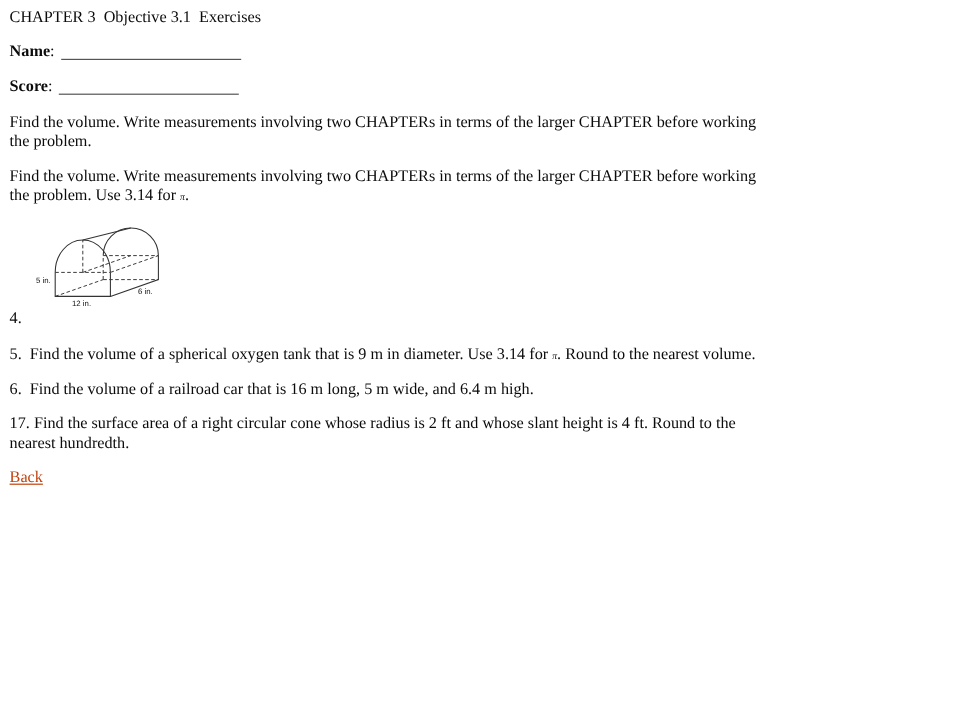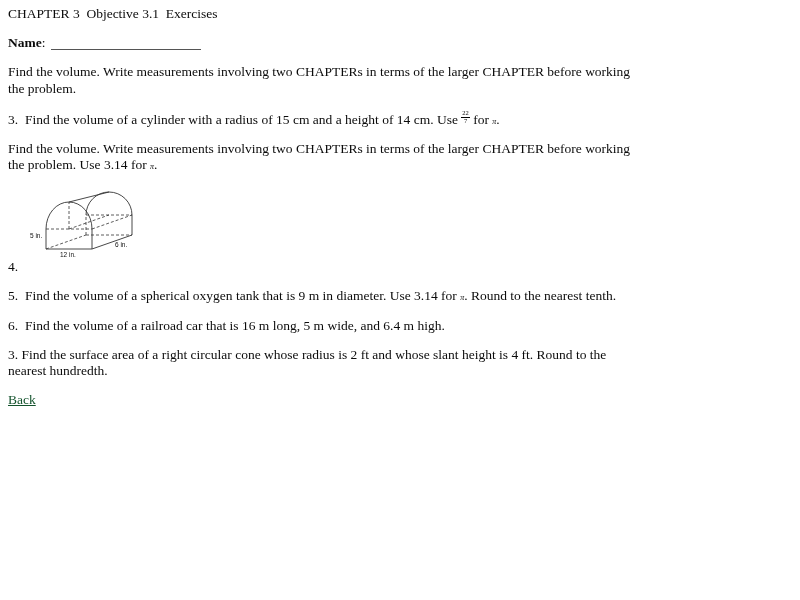--- a/index.html
+++ b/index.html
@@ -23,41 +23,41 @@
     vertical-align:1px;
   }
   .frac .num{display:block;border-bottom:1px solid #000;padding:0 1px;}
   .frac .den{display:block;}
   sup.exp{font-size:9px;}
   .figure-wrap{margin:16px 0 0 0;}
   .figure{margin-left:22px;}
   .prob-number{margin:0 0 13px 0;}
   .figure svg{display:block;}
   .back{
-    color:#14532d;text-decoration:underline;cursor:pointer;
+    color:#c2410c;text-decoration:underline;cursor:pointer;
   }
   .solid{fill:none;stroke:#333;stroke-width:0.9;}
   .dash{fill:none;stroke:#333;stroke-width:0.8;stroke-dasharray:3 2;}
   .figlabel{font-size:6.5px;fill:#111;font-family:"Liberation Sans","DejaVu Sans",sans-serif;}
 </style>
 </head>
 <body>
 
 <div class="page">
 
   <p class="title">CHAPTER 3  Objective 3.1  Exercises</p>
 
   <p class="blank-row"><span class="lbl">Name</span><span>:</span><span class="blank-line"></span></p>
 
+  <p class="blank-row"><span class="lbl">Score</span><span>:</span><span class="blank-line"></span></p>
 
   <p>Find the volume. Write measurements involving two CHAPTERs in terms of the larger CHAPTER before working the problem.</p>
 
 
 
-  <p><span>3.  Find the volume of a cylinder with a radius of 15 cm and a height of 14 cm. Use </span><span class="frac"><span class="num">22</span><span class="den">7</span></span><span> for </span><span class="pi">π</span><span>.</span></p>
 
   <p><span>Find the volume. Write measurements involving two CHAPTERs in terms of the larger CHAPTER before working the problem. Use 3.14 for </span><span class="pi">π</span><span>.</span></p>
 
   <div class="figure-wrap">
     <div class="figure">
       <svg width="108" height="70" viewBox="0 0 108 70">
 
         <path class="dash" d="M16,40 H62"></path>
         <path class="dash" d="M62,40 L102,26"></path>
         <path class="dash" d="M39,40 V13"></path>
@@ -73,24 +73,24 @@
         <path class="solid" d="M16,40 V60 H62 V40"></path>
         <path class="solid" d="M62,60 L102,46 V26"></path>
         <text class="figlabel" x="0" y="49">5 in.</text>
         <text class="figlabel" x="30" y="68">12 in.</text>
         <text class="figlabel" x="85" y="58">6 in.</text>
       </svg>
     </div>
     <p class="prob-number">4.</p>
   </div>
 
-  <p><span>5.  Find the volume of a spherical oxygen tank that is 9 m in diameter. Use 3.14 for </span><span class="pi">π</span><span>. Round to the nearest tenth.</span></p>
+  <p><span>5.  Find the volume of a spherical oxygen tank that is 9 m in diameter. Use 3.14 for </span><span class="pi">π</span><span>. Round to the nearest volume.</span></p>
 
   <p>6.  Find the volume of a railroad car that is 16 m long, 5 m wide, and 6.4 m high.</p>
 
 
 
 
-  <p>3. Find the surface area of a right circular cone whose radius is 2 ft and whose slant height is 4 ft. Round to the nearest hundredth.</p>
+  <p>17. Find the surface area of a right circular cone whose radius is 2 ft and whose slant height is 4 ft. Round to the nearest hundredth.</p>
 
   <p><a class="back" href="#">Back</a></p>
 
 </div>
 
 </body></html>

